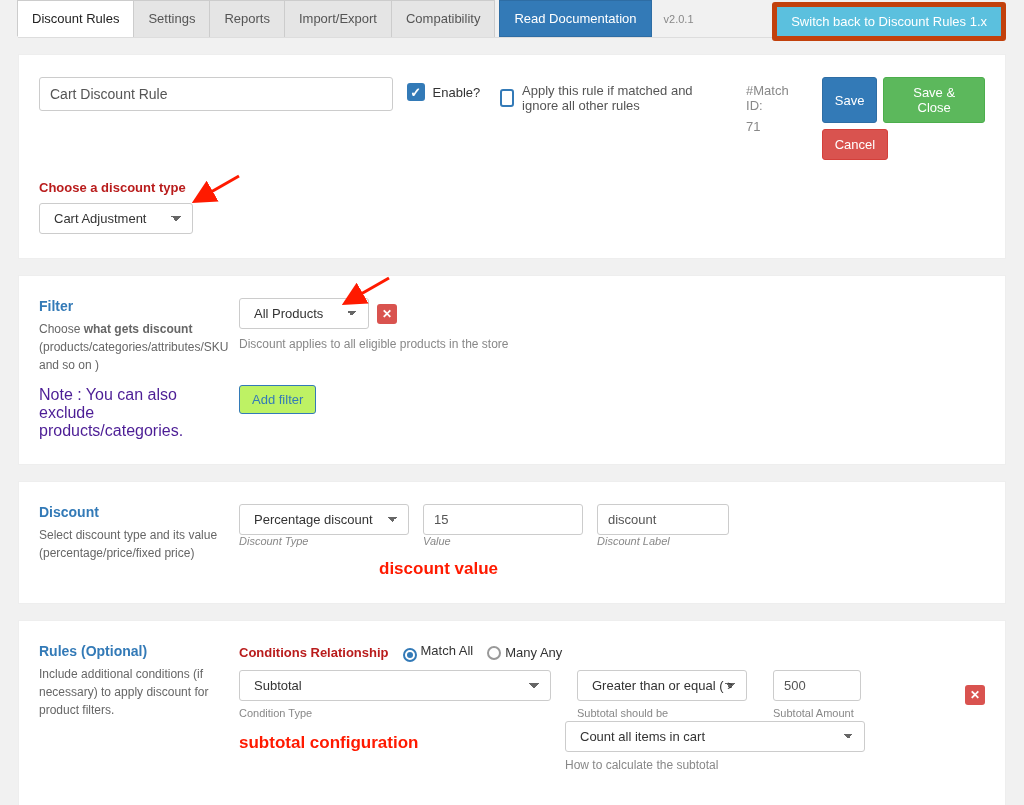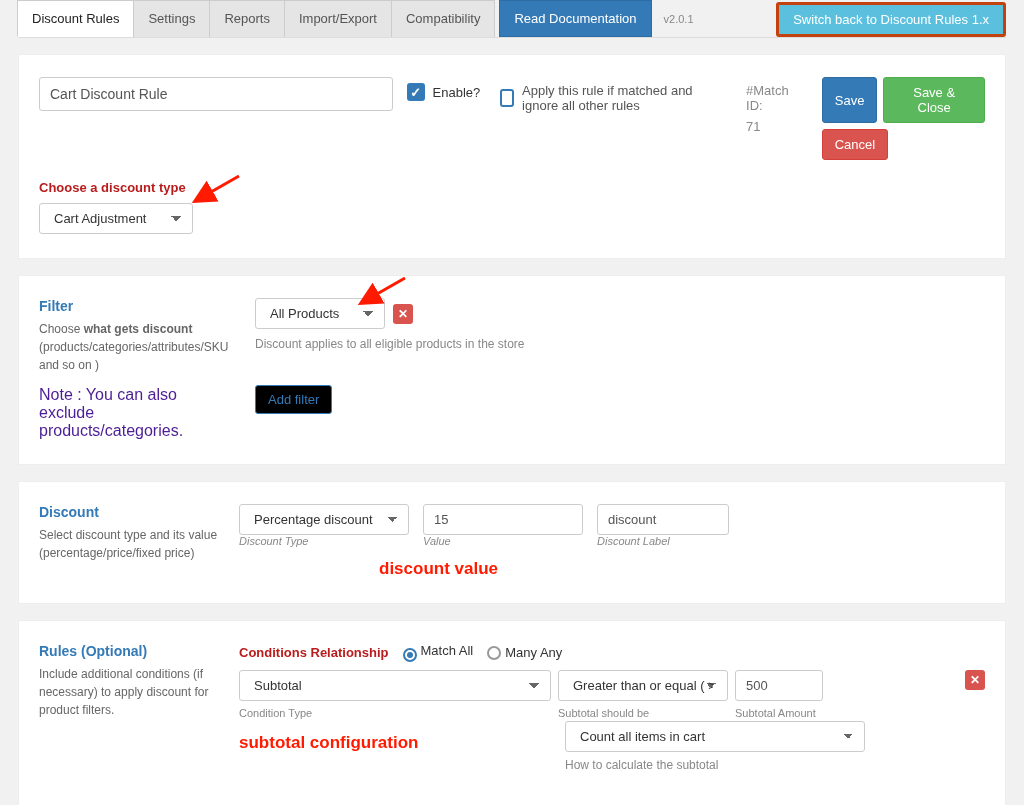--- a/index.html
+++ b/index.html
@@ -47,21 +47,21 @@
     margin-left: 12px;
     color: #888;
     font-size: 11px;
   }
   .switch-btn {
     position: absolute;
     right: 18px;
     top: 2px;
     background: #5bc0de;
     color: #fff;
-    border: 3px solid #c2410c;
+    border: 5px solid #c2410c;
     padding: 7px 14px;
     border-radius: 3px;
     font-size: 13px;
     cursor: pointer;
   }
   .hr {
     border-top: 1px solid #ddd;
     margin: 0 18px 0 18px;
   }
 
@@ -128,21 +128,21 @@
     border-radius: 3px;
     border: 1px solid transparent;
     color: #fff;
     font-size: 13px;
     cursor: pointer;
   }
   .btn-primary { background: #337ab7; border-color: #2e6da4; }
   .btn-success { background: #5cb85c; border-color: #4cae4c; }
   .btn-danger  { background: #d9534f; border-color: #d43f3a; }
   .btn-outline {
-    background: #000000; color: #337ab7; border: 1px solid #337ab7;
+    background: #bef264; color: #337ab7; border: 1px solid #337ab7;
     padding: 6px 12px; border-radius: 3px; font-size: 13px; cursor: pointer;
   }
 
   .label-strong { font-size: 13px; font-weight: 600; color: #b91c1c; }
   .help { font-size: 12px; color: #888; }
   .select {
     padding: 7px 14px;
     border: 1px solid #ccc;
     border-radius: 3px;
     font-size: 13px;
@@ -203,21 +203,21 @@
   .radio-visual {
     width: 14px; height:14px; border-radius: 50%; border:2px solid #337ab7;
     display:inline-flex; align-items:center; justify-content:center;
     margin-right:4px; vertical-align:-3px;
   }
   .radio-visual.on::after {
     content:""; width:6px; height:6px; border-radius:50%; background:#337ab7;
   }
   .radio-visual.off { border-color:#999; }
 
-  .cond-grid { display:flex; gap:7px; align-items:flex-start; }
+  .cond-grid { display:flex; gap:26px; align-items:center; }
   .cond-grid .col .sublabel { font-size:11px; color:#888; margin-top:6px; display:block; }
 
   .annot {
     color: #ff1a00;
     font-weight: 700;
     font-size: 17px;
     pointer-events: none;
   }
   svg.arrow { position:absolute; pointer-events:none; }
 </style>
@@ -279,21 +279,21 @@
           <path d="M0,0 L8,4 L0,8 Z" fill="#ff1a00"></path>
             </marker>
           </defs>
         <line x1="50" y1="4" x2="8" y2="28" stroke="#ff1a00" stroke-width="3" marker-end="url(#a1)"></line>
       </svg>
     </div>
   </div>
 </div>
 
 <div class="panel">
-  <div class="panel-body split" style="position:relative;gap:16px;">
+  <div class="panel-body split" style="position:relative;">
     <div class="side-col">
       <span class="section-title">Filter</span>
       <span class="desc">
         <span>Choose </span><b>what gets discount</b><span> (products/categories/attributes/SKU and so on )</span>
       </span>
       <div class="note">Note : You can also exclude products/categories.</div>
     </div>
     <div class="main-col">
       <div style="display:flex; align-items:center; gap:8px; position:relative;">
         <select class="select" style="width:130px;">

